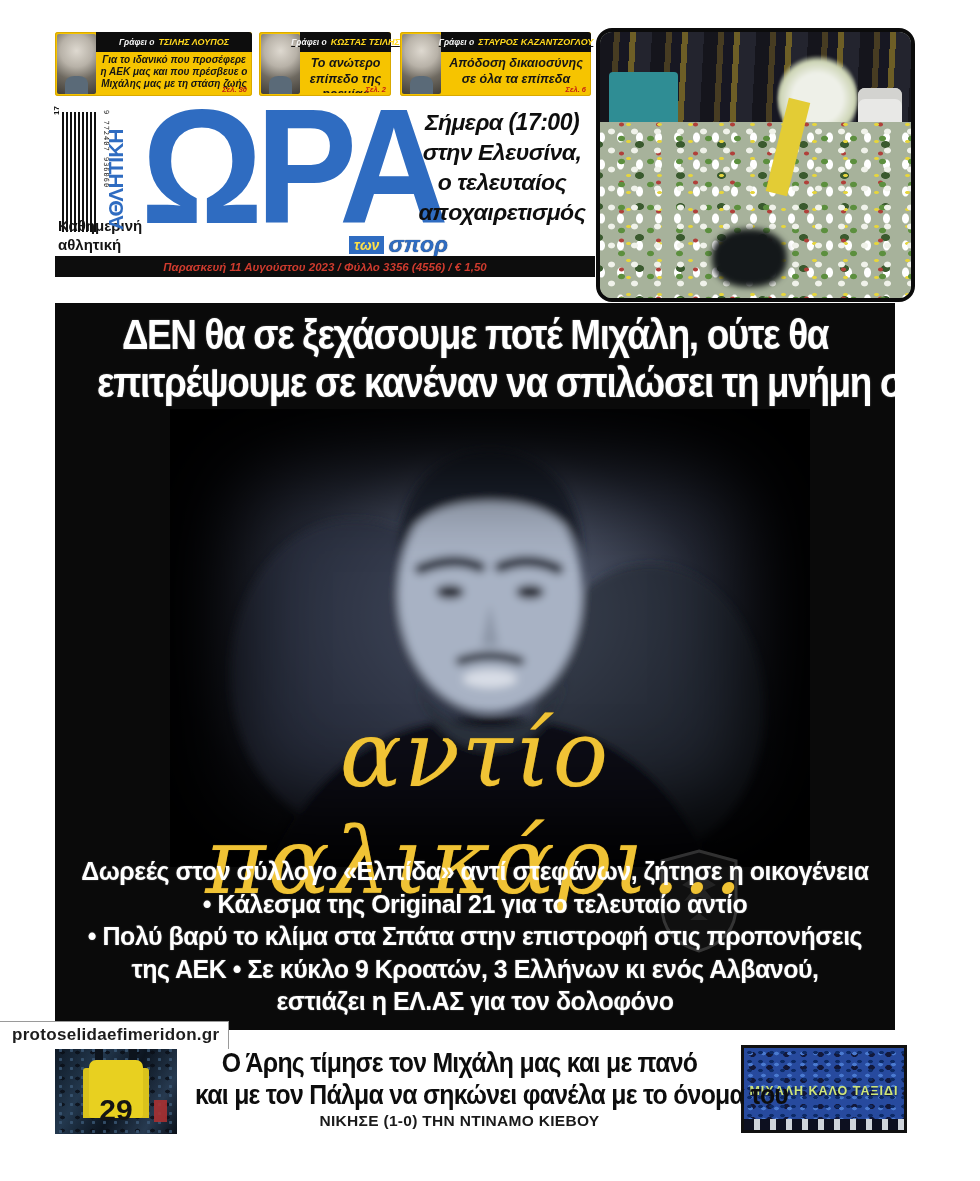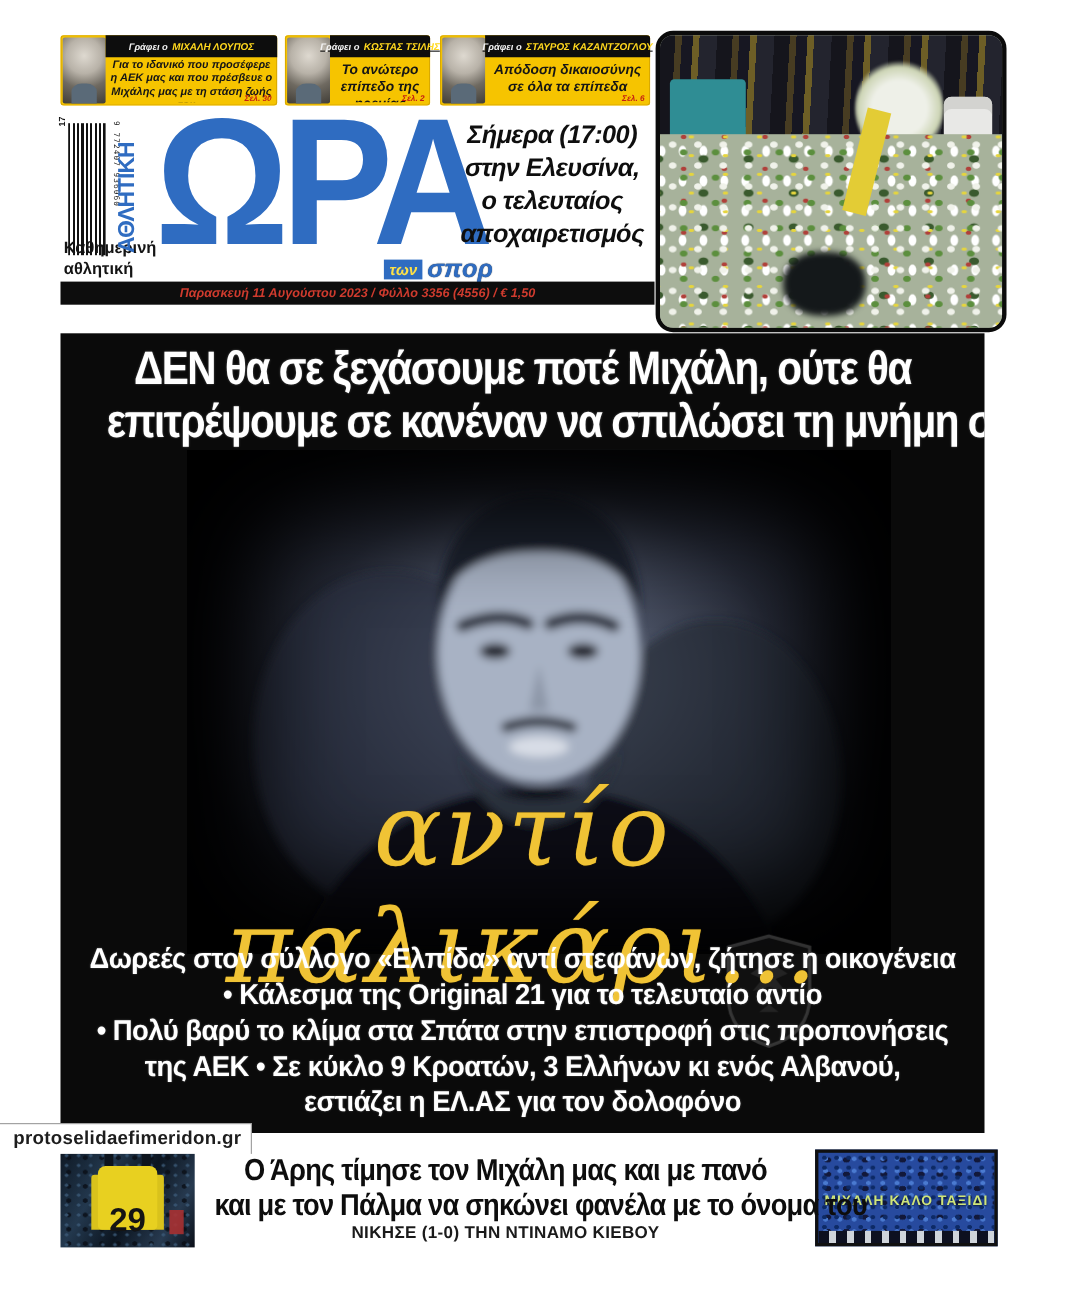--- a/index.html
+++ b/index.html
@@ -148,21 +148,21 @@
 </style>
 </head>
 <body>
 
 <div id="page">
 
   <div class="promo promo-1">
     <div class="headshot"></div>
     <div class="strip">
       <span class="byline-prefix">Γράφει ο</span>
-      <span class="byline-name">ΜΙΧΑΛΗ ΛΟΥΠΟΣ</span>
+      <span class="byline-name">ΤΣΙΛΗΣ ΛΟΥΠΟΣ</span>
     </div>
     <div class="body">Για το ιδανικό που προσέφερε η ΑΕΚ μας και που πρέσβευε ο Μιχάλης μας με τη στάση ζωής του...</div>
     <div class="pageref">Σελ. 30</div>
   </div>
 
   <div class="promo promo-2">
     <div class="headshot"></div>
     <div class="strip">
       <span class="byline-prefix">Γράφει ο</span>
       <span class="byline-name">ΚΩΣΤΑΣ ΤΣΙΛΗΣ</span>

